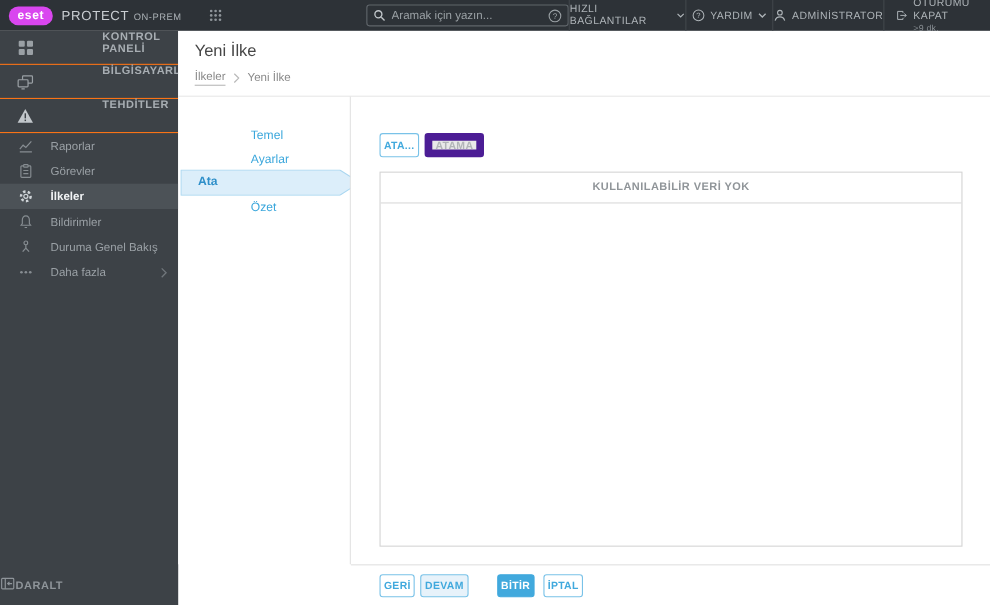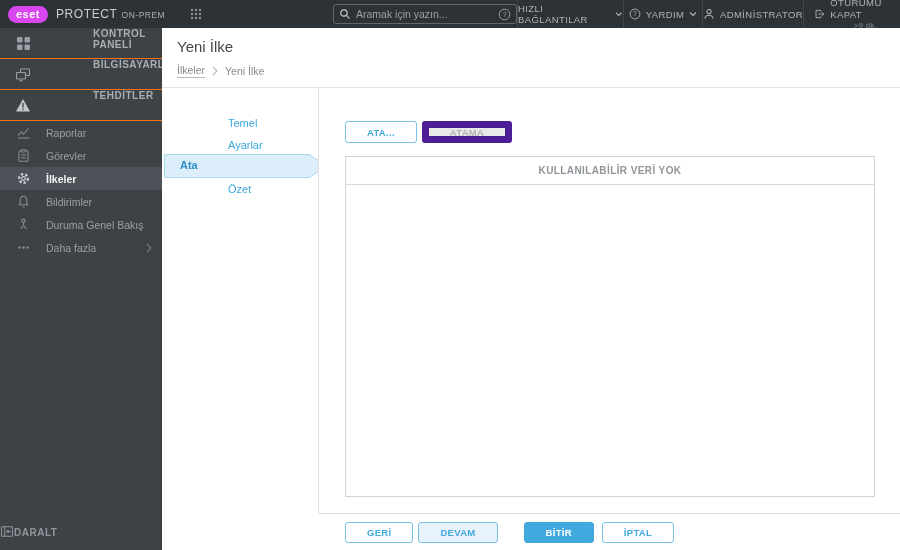--- a/index.html
+++ b/index.html
@@ -42,21 +42,21 @@
   .topmenu-item {
     height:28px; display:flex; align-items:center; justify-content:center;
     border-left:1px solid #41464b; color:#aeb4b8; font-size:9.5px;
     letter-spacing:.4px; cursor:pointer; gap:5px;
   }
   .tm-quick { width:106px; }
   .tm-help  { width:79px;  }
   .tm-user  { width:101px; }
   .tm-logout{ width:97px; justify-content:flex-start; padding-left:10px; }
   .logout-text { display:flex; flex-direction:column; line-height:1.25; }
-  .logout-sub { font-size:8px; color:#878d92; letter-spacing:.2px;text-align:center; }
+  .logout-sub { font-size:8px; color:#878d92; letter-spacing:.2px; }
 
   
   .sidebar {
     position:absolute; left:0; top:28px; width:162px; height:522px;
     background:#3d4247;
   }
   .side-main {
     height:31px; display:flex; 
     border-bottom:1px solid #f97316; color:#a8aeb3;
     font-size:10px; font-weight:bold; letter-spacing:.5px; cursor:pointer;gap:47px;
@@ -96,21 +96,21 @@
   }
   .wstep-active svg { position:absolute; left:0; top:0; }
   .wstep-active .lbl {
     position:absolute; left:16px; top:5px; font-size:11px; font-weight:bold; color:#2e8fc9;
   }
 
   
   .content { position:absolute; left:319px; top:88px; width:581px; height:425px; background:#fff; }
   .btn {
     display:inline-flex; align-items:center; justify-content:center;
-    height:22px; padding:0 21px; font-size:9.5px; font-weight:bold;
+    height:22px; padding:0 3px; font-size:9.5px; font-weight:bold;
     letter-spacing:.3px; border-radius:3px; cursor:pointer;
     font-family:"Liberation Sans","DejaVu Sans",sans-serif;
   }
   .btn-outline { background:#ffffff; border:1px solid #79c2e8; color:#41a9dd; }
   .btn-disabled { background:#e9e9e9; border:7px solid #4c1d95; color:#b1b4b7; cursor:default; }
   .btn-primary { background:#41a9dd; border:1px solid #41a9dd; color:#ffffff; }
   .btn-tinted  { background:#e7f2fa; border:1px solid #79c2e8; color:#41a9dd; }
   .actions { position:absolute; left:26px; top:33px; display:flex; gap:5px; }
 
   .table-box {

